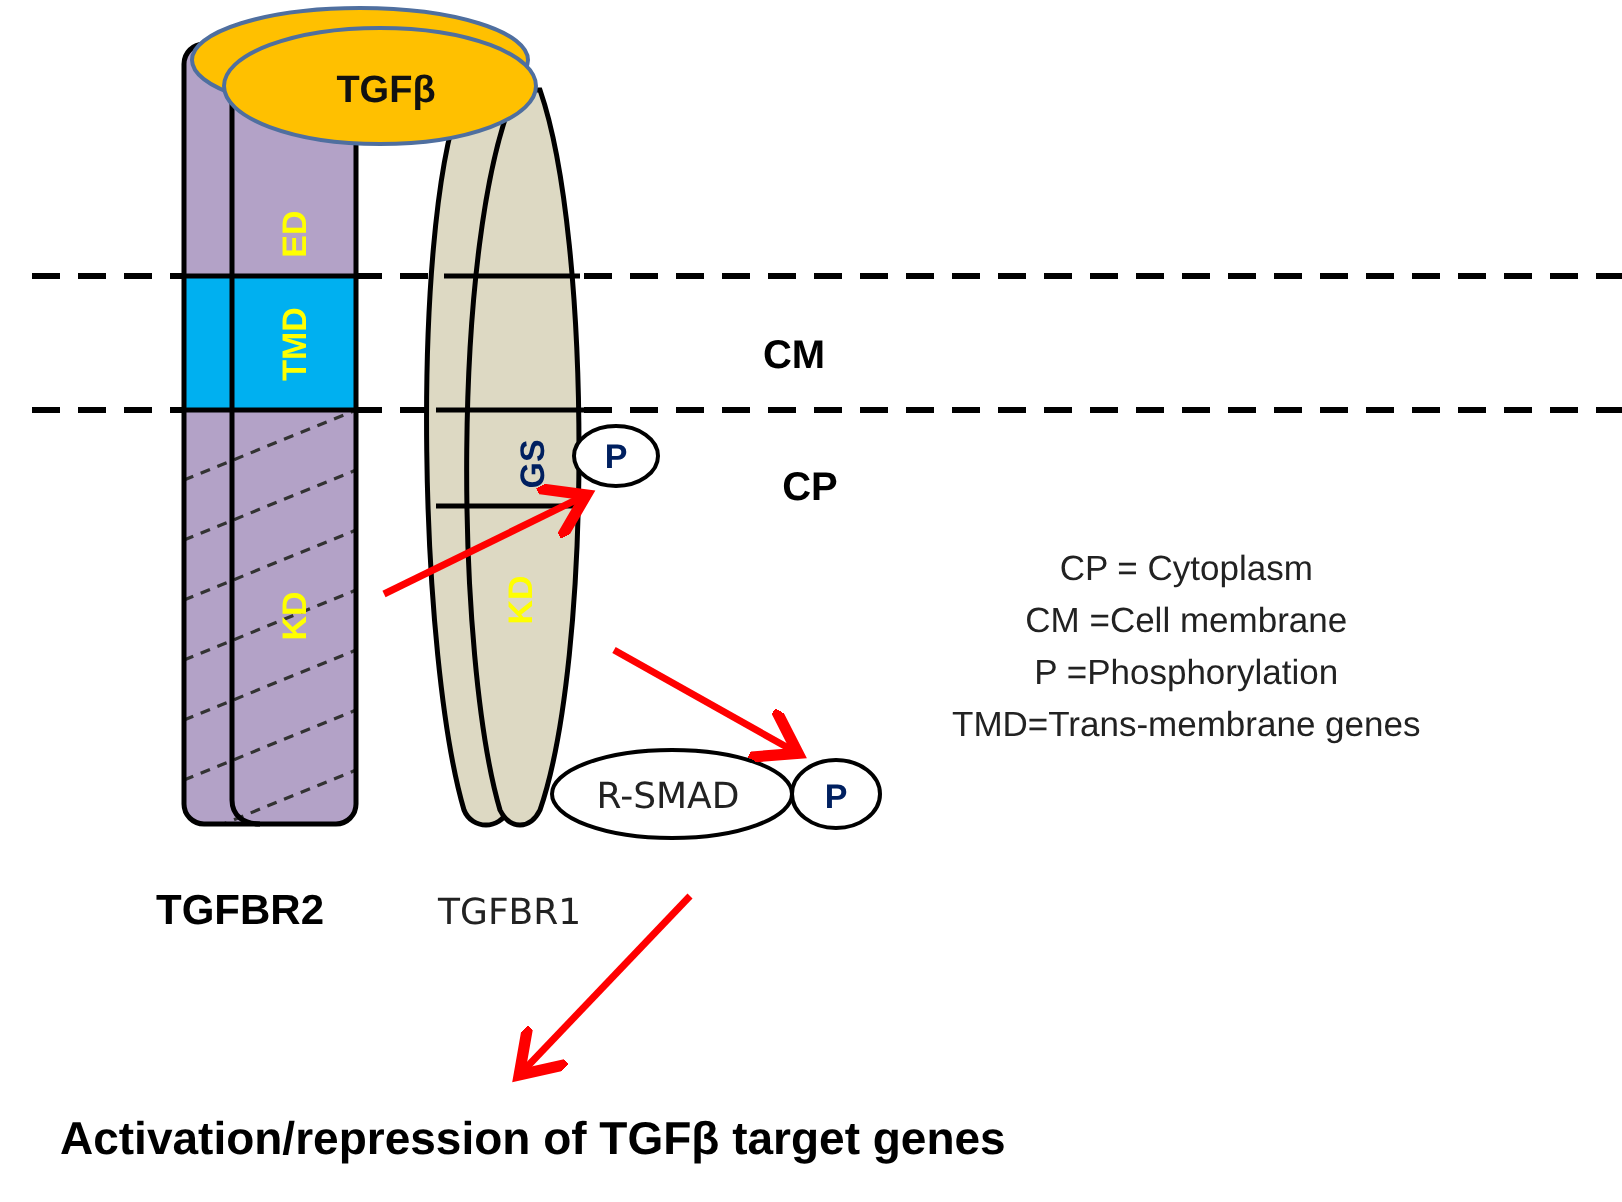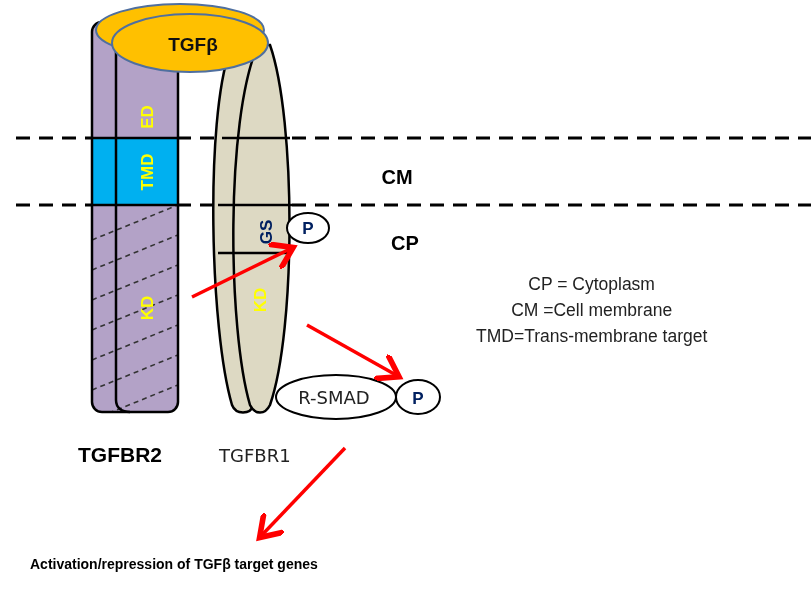--- a/index.html
+++ b/index.html
@@ -2,21 +2,21 @@
 <html><head>
 <meta charset="utf-8">
 <style>
   html, body { margin: 0; padding: 0; background: #ffffff; }
   body { width: 811px; height: 601px; overflow: hidden; position: relative; font-family: "Liberation Sans", sans-serif; }
   svg { position: absolute; left: 0; top: 0; }
   .lbl-bold { font-family: "Liberation Sans", sans-serif; font-weight: bold; }
   .lbl-reg { font-family: "DejaVu Sans", sans-serif; }
   .legend { position: absolute; left: 476px; top: 271px; font-family: "Liberation Sans", sans-serif; font-size: 17.5px; line-height: 26px; color: #222; text-align: center; }
   .legend div { white-space: nowrap; }
-  .caption { position: absolute; left: 30px; top: 556px; font-family: "Liberation Sans", sans-serif; font-weight: bold; font-size: 14px; color: #000; white-space: nowrap; }
+  .caption { position: absolute; left: 30px; top: 556px; font-family: "Liberation Sans", sans-serif; font-weight: bold; font-size: 23px; color: #000; white-space: nowrap; }
 </style>
 </head>
 <body>
 
 <svg width="811" height="601" viewBox="0 0 811 601">
   <defs>
     <marker id="arrowhead" markerWidth="8" markerHeight="8" refX="5" refY="4" orient="auto" markerUnits="strokeWidth">
       <path d="M0,0 L6,4 L0,8" fill="none" stroke="#FF0000" stroke-width="1.6"></path>
     </marker>
     <clipPath id="r2clip">
@@ -86,16 +86,17 @@
   <text x="397" y="184" class="lbl-bold" font-size="20" fill="#000" text-anchor="middle">CM</text>
   <text x="405" y="250" class="lbl-bold" font-size="20" fill="#000" text-anchor="middle">CP</text>
 
   <text x="78" y="462" class="lbl-bold" font-size="21" fill="#000">TGFBR2</text>
   <text x="219" y="462" class="lbl-reg" font-size="18" fill="#222">TGFBR1</text>
 </svg>
 
 <div class="legend">
   <div>CP = Cytoplasm</div>
   <div>CM =Cell membrane</div>
-  <div>TMD=Trans-membrane target</div>
+  <div>P =Phosphorylation</div>
+  <div>TMD=Trans-membrane genes</div>
 </div>
 
 <div class="caption">Activation/repression of TGFβ target genes</div>
 
 </body></html>

